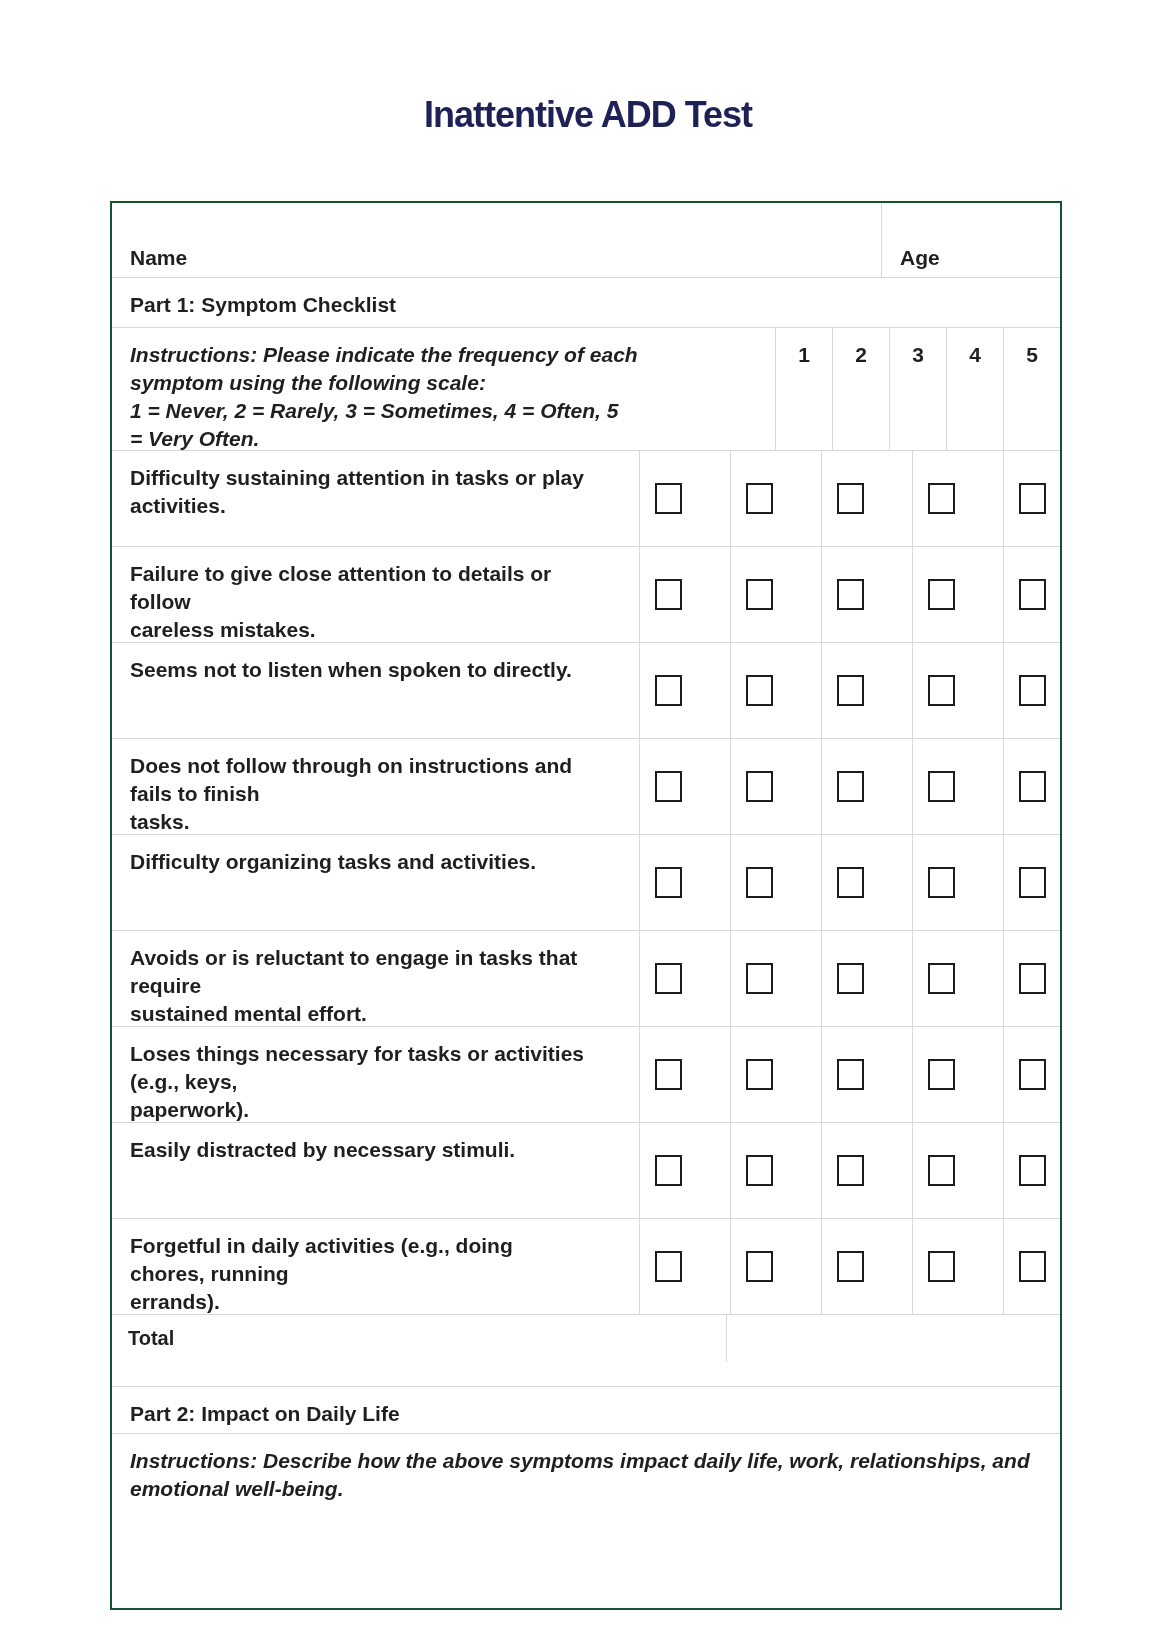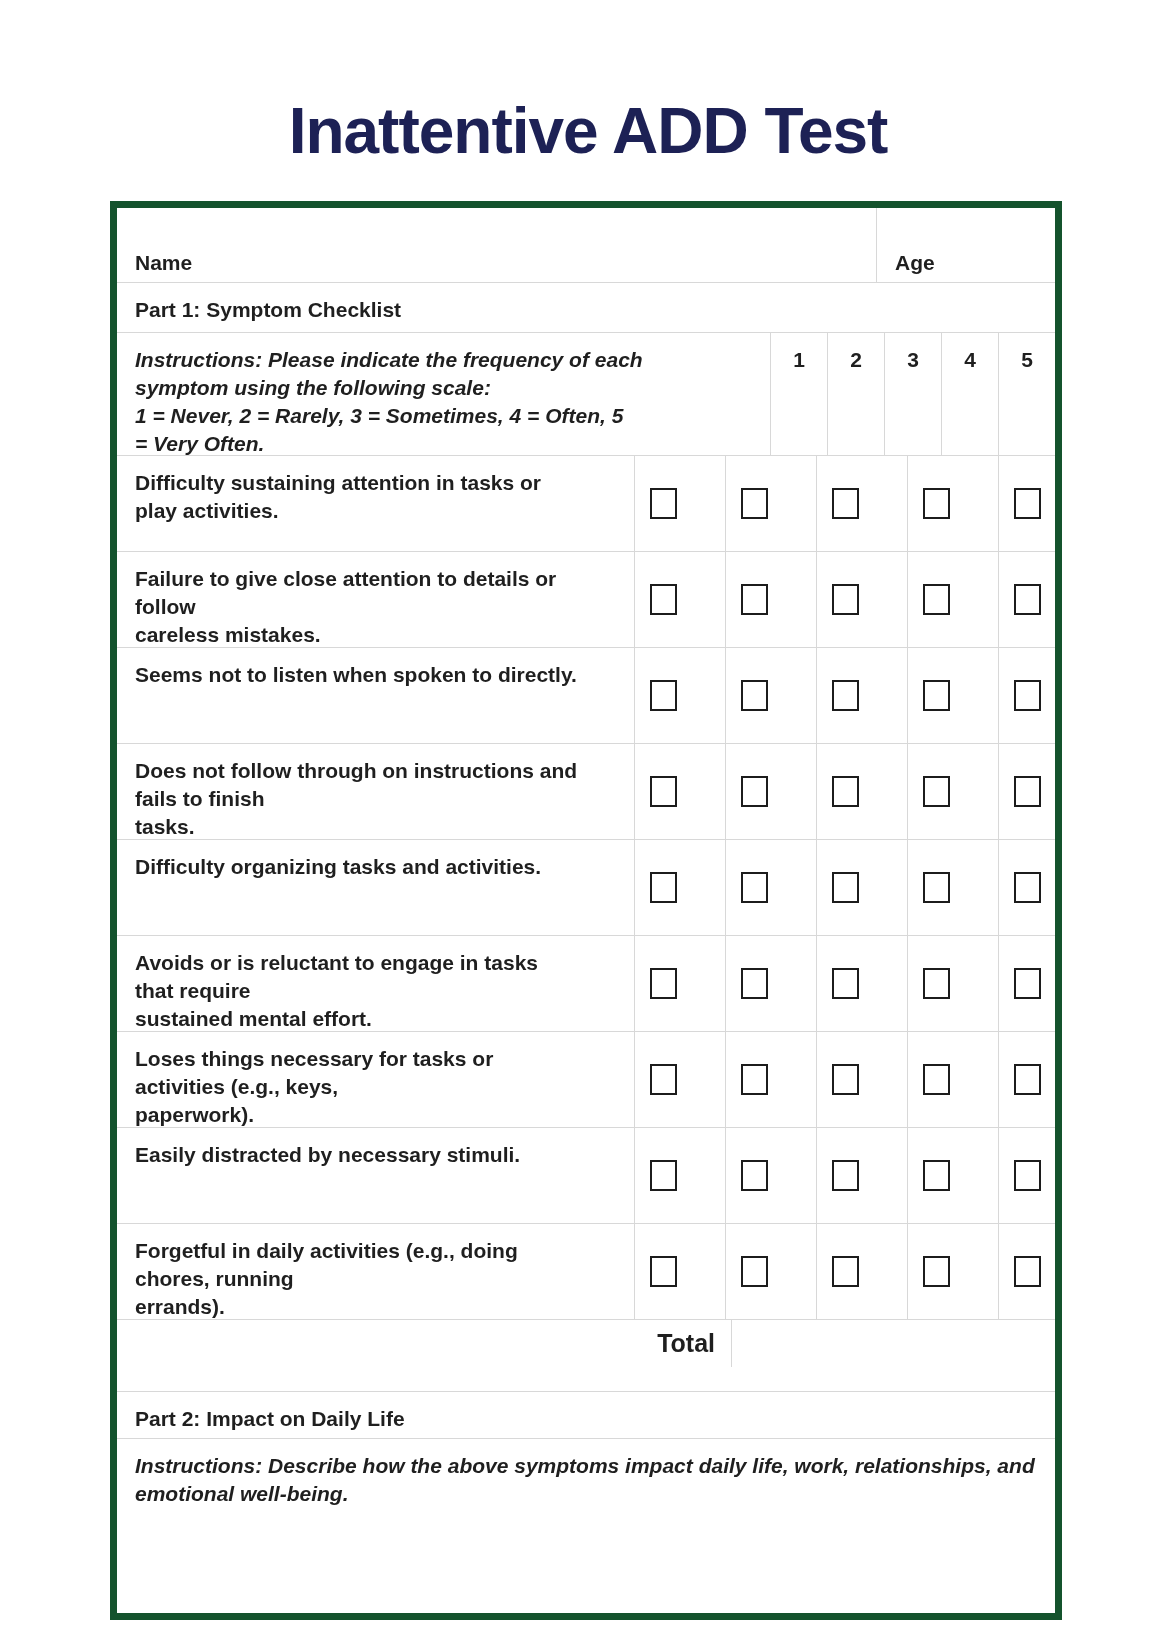--- a/index.html
+++ b/index.html
@@ -8,31 +8,31 @@
     width: 1176px;
     height: 1630px;
     position: relative;
     font-family: "Liberation Sans", sans-serif;
     color: #1f1f1f;
     overflow: hidden;
   }
   .page-title {
     margin-top: 94px;
     text-align: center;
-    font-size: 64px;
+    font-size: 36px;
     font-weight: 700;
     letter-spacing: -1px;
     color: #1d2155;
   }
   .form-table {
     position: absolute;
     left: 110px;
     top: 201px;
     width: 952px;
-    border: 7px solid #14532d;
+    border: 2px solid #14532d;
     background: #ffffff;
   }
   .row { display: flex; border-top: 1px solid #d8d8d8; }
   .row.name-row { border-top: none; }
   .cell {
     padding: 13px 18px;
     font-size: 21px;
     line-height: 28px;
     white-space: pre-line;
     font-weight: bold;
@@ -72,23 +72,23 @@
     display: block;
     width: 27px;
     height: 31px;
     border: 2px solid #1c1c1c;
     background: #ffffff;
   }
   
   .total-row { height: 48px; align-items: center; }
   .total-label-cell {
     width: 614px; flex: 0 0 614px;
-    text-align: right;
+    text-align: left;
     font-weight: 700;
-    font-size: 25px;
+    font-size: 20px;
     padding: 0 16px;
   }
   .total-value-cell {
     flex: 1 1 auto;
     align-self: stretch;
     border-left: 1px solid #d8d8d8;
   }
   
   .part2-instr-row { height: 175px; align-items: flex-start; }
 </style>

